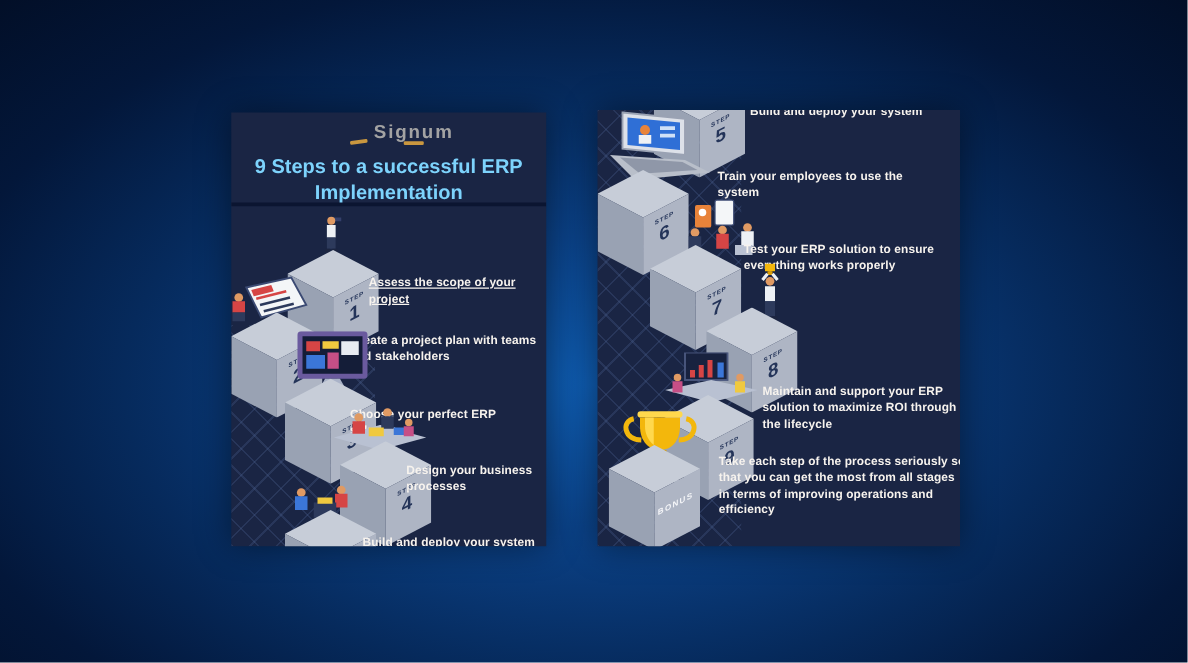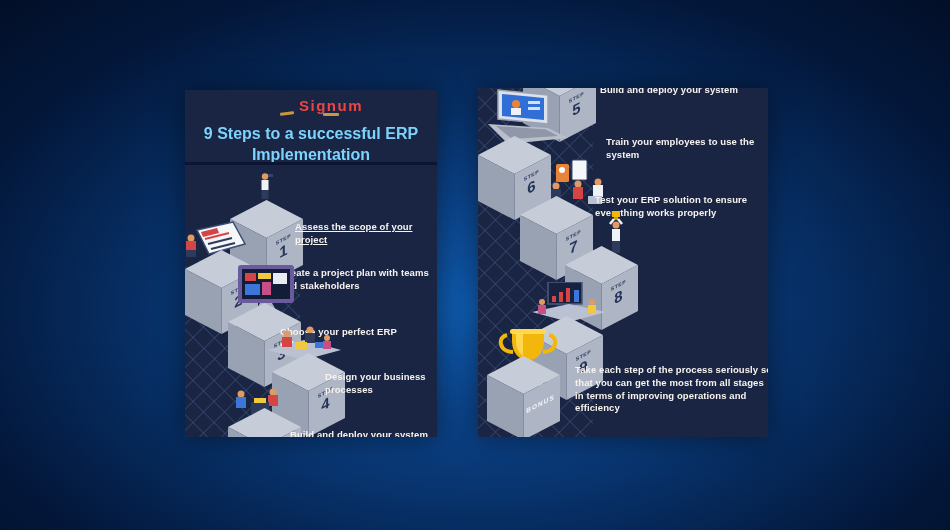--- a/index.html
+++ b/index.html
@@ -20,21 +20,21 @@
     position:absolute; left:0; width:115px; pointer-events:none; opacity:.55;
     background:
       repeating-linear-gradient(45deg,  rgba(115,145,205,.30) 0 1.4px, transparent 1.4px 15px),
       repeating-linear-gradient(135deg, rgba(115,145,205,.30) 0 1.4px, transparent 1.4px 15px);
   }
   #left-panel .lattice  { top:170px; bottom:0; }
   #right-panel .lattice { top:0; bottom:0; }
 
   
   .logo { position:absolute; top:7px; left:0; width:100%; text-align:center;
-          color:#ef4444; font-weight:bold; font-size:15px; letter-spacing:1.5px;padding-left:40px; }
+          color:#a3a3a3; font-weight:bold; font-size:15px; letter-spacing:1.5px;padding-left:40px; }
   .logo-underline { position:absolute; height:2.5px; background:#c9973f; border-radius:1px; }
   .u1 { left:95px;  top:22px; width:14px; transform:rotate(-8deg); }
   .u2 { left:138px; top:23px; width:16px; }
   .title { position:absolute; top:34px; left:6px; width:240px; text-align:center;
            color:#7dd3fc; font-weight:bold; font-size:16px; line-height:1.3; }
   .divider { position:absolute; top:72px; left:0; width:100%; height:3px; background:#0b1531; }
 
   
   .cube { position:absolute; width:73px; height:84px; }
   .cube svg { position:absolute; left:0; top:0; }
@@ -217,21 +217,21 @@
     <svg width="73" height="84" viewBox="0 0 73 84">
       <polygon points="36.5,0 73,19 36.5,38 0,19" fill="#c7cdd8"></polygon>
       <polygon points="0,19 36.5,38 36.5,84 0,65" fill="#99a2b3"></polygon>
       <polygon points="36.5,38 73,19 73,65 36.5,84" fill="#aeb5c4"></polygon>
     </svg>
     <div class="cube-label">
       <div class="step-word">STEP</div>
       <div class="step-num">6</div>
     </div>
   </div>
-  <div class="step-text" style="left:128px; top:48px; width:180px;">Train your employees to use the system</div>
+  <div class="step-text" style="left:96px; top:48px; width:180px;">Train your employees to use the system</div>
 
   <div class="illus" style="left:66px; top:70px;">
     <svg width="68" height="48" viewBox="0 0 68 48">
       <rect x="28" y="2" width="15" height="20" rx="1.5" fill="#f4f6f8" stroke="#3b4a73"></rect>
       <rect x="12" y="6" width="13" height="18" rx="1.5" fill="#e8833a"></rect>
       <circle cx="18" cy="12" r="3" fill="#ffffff"></circle>
       <circle cx="12" cy="28" r="3.5" fill="#e09a63"></circle>
       <rect x="7" y="31" width="10" height="11" fill="#2d3a5c"></rect>
       <circle cx="34" cy="26" r="3.5" fill="#e09a63"></circle>
       <rect x="29" y="29" width="10" height="12" fill="#d64545"></rect>
@@ -296,20 +296,21 @@
     <svg width="73" height="84" viewBox="0 0 73 84">
       <polygon points="36.5,0 73,19 36.5,38 0,19" fill="#c7cdd8"></polygon>
       <polygon points="0,19 36.5,38 36.5,84 0,65" fill="#99a2b3"></polygon>
       <polygon points="36.5,38 73,19 73,65 36.5,84" fill="#aeb5c4"></polygon>
     </svg>
     <div class="cube-label">
       <div class="step-word">STEP</div>
       <div class="step-num">9</div>
     </div>
   </div>
+  <div class="step-text" style="left:132px; top:220px; width:168px;">Maintain and support your ERP solution to maximize ROI through the lifecycle</div>
 
   <div class="illus" style="left:20px; top:236px;">
     <svg width="60" height="66" viewBox="0 0 60 66">
       <path d="M9 11 c-5 1 -7 5 -6 9 c1 5 6 8 12 8" stroke="#f3b70c" stroke-width="4" fill="none"></path>
       <path d="M51 11 c5 1 7 5 6 9 c-1 5 -6 8 -12 8" stroke="#f3b70c" stroke-width="4" fill="none"></path>
       <rect x="12" y="5" width="36" height="5" rx="2.5" fill="#ffd84d"></rect>
       <path d="M14 10 h32 v7 c0 12 -7 19 -16 19 s-16 -7 -16 -19 z" fill="#f3b70c"></path>
       <path d="M18 10 h7 v22 c-4.5 -3.5 -7 -9 -7 -15 z" fill="#ffd84d"></path>
       <path d="M25 36 h10 l2.5 8 h-15 z" fill="#d99c06"></path>
       <rect x="18" y="44" width="24" height="5" fill="#f3b70c"></rect>

